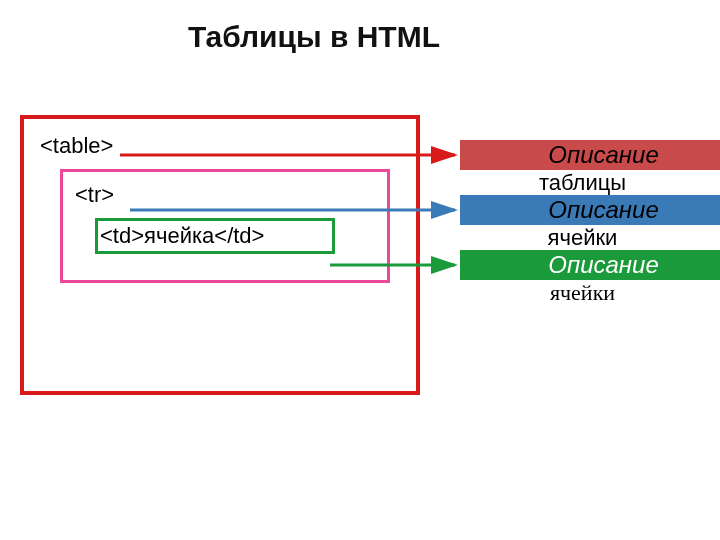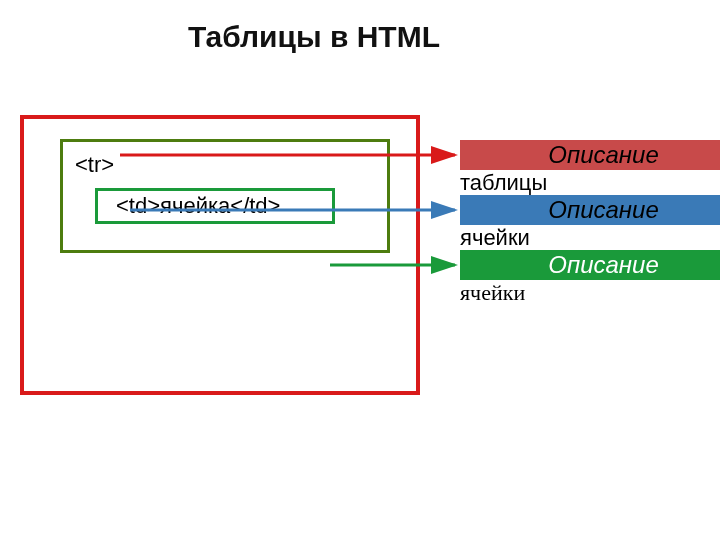--- a/index.html
+++ b/index.html
@@ -31,45 +31,46 @@
     background: #fff;
     padding: 10px 16px;
   }
   .code-line {
     font-family: Arial, sans-serif;
     font-size: 22px;
     color: #000;
     margin: 4px 0;
   }
   .tr-box {
-    border: 3px solid #4d7c0f;
+    border: 3px solid #ec4899;
     margin: 10px 0 10px 20px;
     padding: 6px 12px;
     width: 330px;
   }
   .td-box {
     border: 3px solid #1a9a3a;
     margin: 6px 0 20px 20px;
-    padding: 2px 18px;
+    padding: 2px 2px;
     width: 240px;
     display: inline-block;
   }
   .label {
     position: absolute;
     width: 287px;
     height: 30px;
     text-align: center;
     font-size: 24px;
     line-height: 30px;
     color: #000;
     font-style: italic;
   }
   .label-extra {
     position: absolute;
     width: 245px;
+    text-align: center;
     font-size: 22px;
     color: #000;
   }
   .label.red   { background: #c84a4a; left: 460px; top: 140px; }
   .extra.red   { left: 460px; top: 170px; }
   .label.blue  { background: #3a7ab7; left: 460px; top: 195px; }
   .extra.blue  { left: 460px; top: 225px; }
   .label.green { background: #1a9a3a; left: 460px; top: 250px; color:#fff; }
   .extra.green { left: 460px; top: 280px; font-family: Liberation Serif, serif; }
   svg.arrows {
@@ -78,20 +79,21 @@
     width: 720px; height: 540px;
     pointer-events: none;
   }
 </style>
 </head>
 <body>
 
 <div class="title">Таблицы в HTML</div>
 
 <div class="code-outer">
+  <div class="code-line">&lt;table&gt;</div>
   <div class="tr-box">
     <div class="code-line">&lt;tr&gt;</div>
     <div class="td-box">
       <span class="code-line">&lt;td&gt;ячейка&lt;/td&gt;</span>
     </div>
   </div>
 </div>
 
 <div class="label red">Описание</div>
 <div class="label-extra extra red">таблицы</div>

